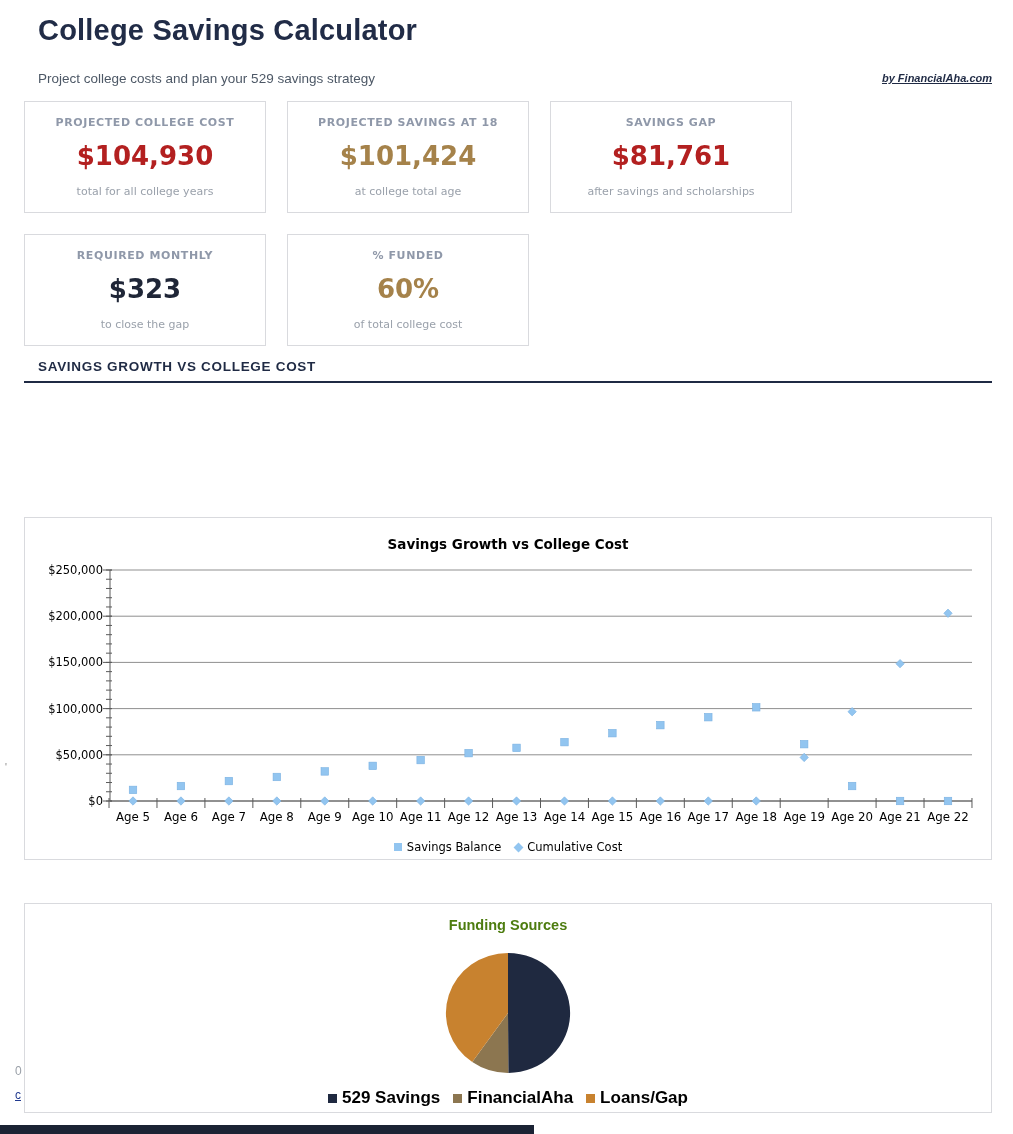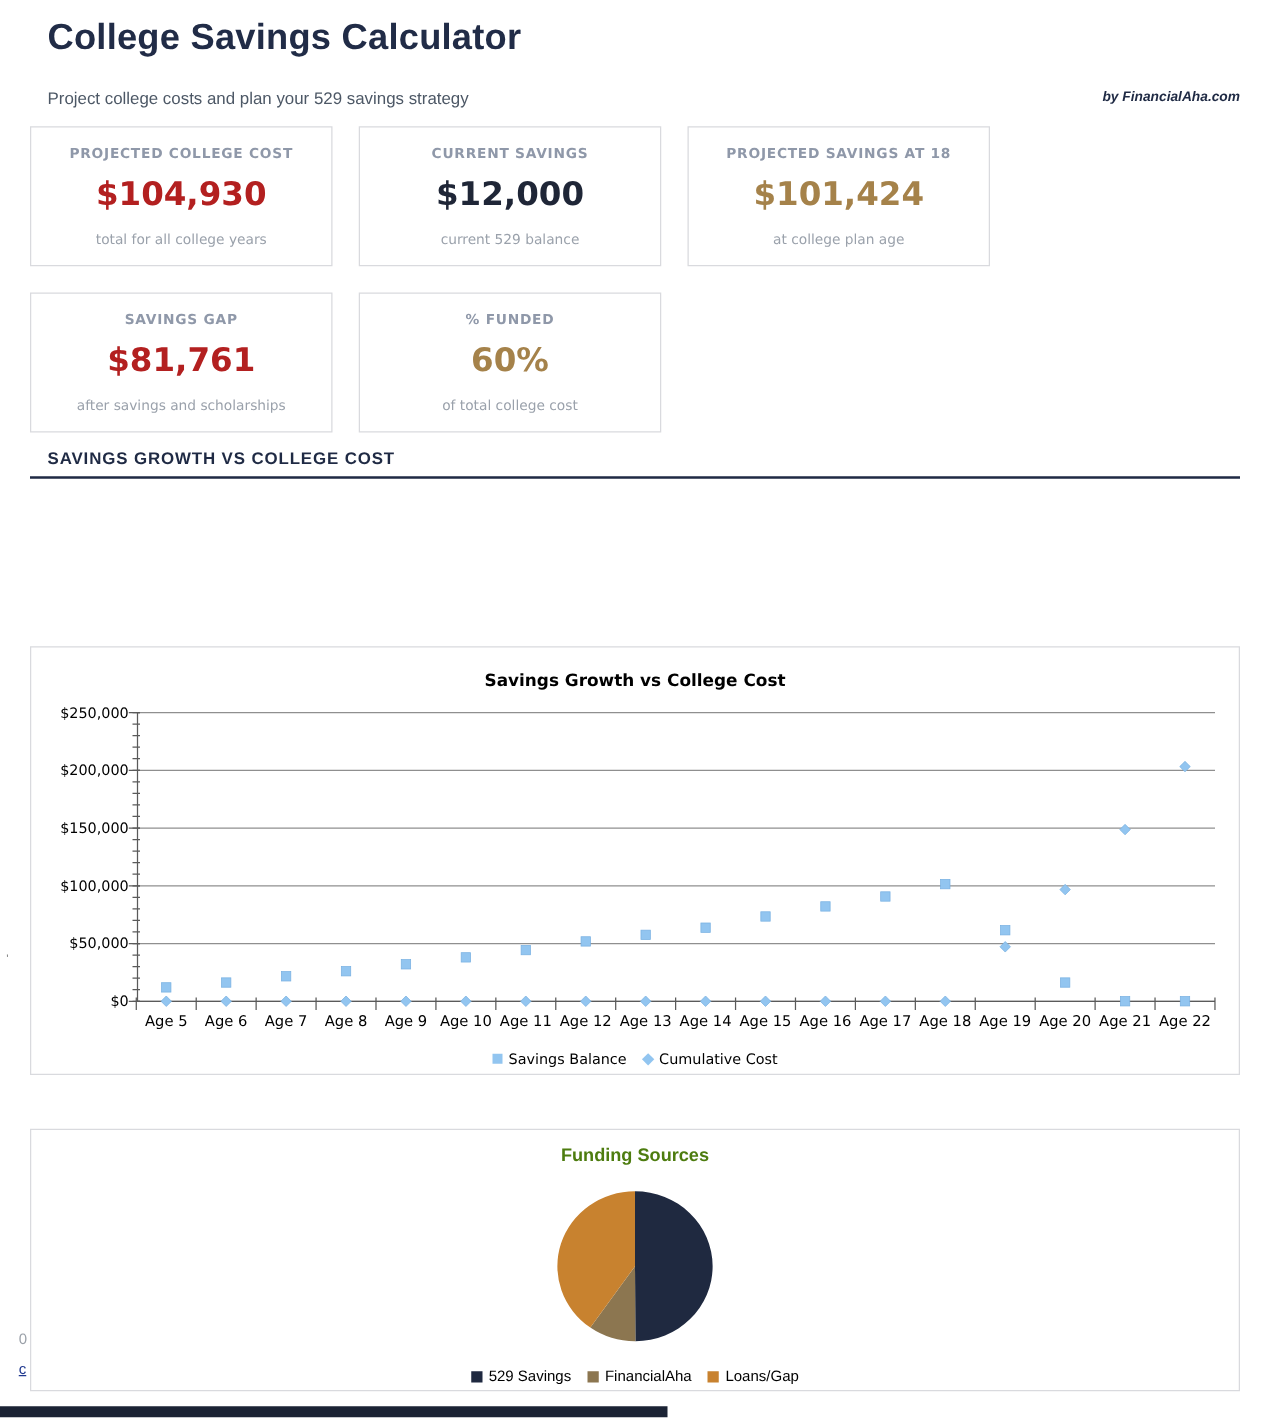--- a/index.html
+++ b/index.html
@@ -13,21 +13,21 @@
     position:absolute; left:38px; top:14px; margin:0;
     font-size:29px; font-weight:bold; color:#212c47; letter-spacing:.2px;
   }
   .page-subtitle {
     position:absolute; left:38px; top:71px;
     font-size:13.5px; color:#4d5866;
   }
   .attribution {
     position:absolute; right:21px; top:72px;
     font-size:11px; font-style:italic; font-weight:600;
-    color:#1f2a44; cursor:pointer;text-align:center;
+    color:#1f2a44; text-decoration:underline; cursor:pointer;text-align:center;
   }
   
   .stats {
     position:absolute; left:24px; top:101px; width:968px;
     display:grid; grid-template-columns:repeat(3,242px);
     column-gap:121px; row-gap:8px;gap:21px;
   }
   .card {
     height:112px; border:1px solid #d9dade; background:#fff; text-align:center;
     font-family:"DejaVu Sans", sans-serif;
@@ -57,21 +57,21 @@
   svg { display:block; }
   .tick   { font-family:"DejaVu Sans", sans-serif; font-size:11.5px; fill:#000; }
   .xlab   { font-family:"DejaVu Sans", sans-serif; font-size:11.8px; fill:#000; }
   .ctitle { font-family:"DejaVu Sans", sans-serif; font-size:13.5px; font-weight:bold; fill:#000; }
   
   .legend {
     position:absolute; left:0; width:100%;
     display:flex; justify-content:center; align-items:flex-end;
   }
   .legend1 { top:322px; gap:14px; font-family:"DejaVu Sans", sans-serif; font-size:11.5px; color:#000; }
-  .legend2 { bottom:4px; gap:13px; font-size:12px; color:#000; }
+  .legend2 { bottom:4px; gap:13px; font-size:17px; color:#000;font-weight:bold; }
   .legend-item { display:flex; align-items:center; gap:5px; }
   .swatch { display:inline-block; width:8px; height:8px; }
   .swatch.diamond { width:7px; height:7px; transform:rotate(45deg); }
   .swatch.sq2 { width:9px; height:9px; }
   .pie-title {
     position:absolute; top:13px; left:0; width:100%; margin:0; text-align:center;
     font-size:14.5px; font-weight:bold; color:#4d7c0f;
   }
   #pie-chart { position:absolute; top:32px; left:0; }
   
@@ -89,33 +89,33 @@
   <div class="page-subtitle">Project college costs and plan your 529 savings strategy</div>
   <a class="attribution">by FinancialAha.com</a>
 
   <div class="stats">
     <div class="card">
       <div class="card-label">PROJECTED COLLEGE COST</div>
       <div class="card-value tone-red">$104,930</div>
       <div class="card-caption">total for all college years</div>
     </div>
     <div class="card">
-      <div class="card-label">CURRENT SAVINGS</div>
-      <div class="card-value tone-dark">$12,000</div>
-      <div class="card-caption">current 529 balance</div>
-    </div>
-    <div class="card">
       <div class="card-label">PROJECTED SAVINGS AT 18</div>
       <div class="card-value tone-gold">$101,424</div>
-      <div class="card-caption">at college plan age</div>
+      <div class="card-caption">at college total age</div>
     </div>
     <div class="card">
       <div class="card-label">SAVINGS GAP</div>
       <div class="card-value tone-red">$81,761</div>
       <div class="card-caption">after savings and scholarships</div>
+    </div>
+    <div class="card">
+      <div class="card-label">REQUIRED MONTHLY</div>
+      <div class="card-value tone-dark">$323</div>
+      <div class="card-caption">to close the gap</div>
     </div>
     <div class="card">
       <div class="card-label">% FUNDED</div>
       <div class="card-value tone-gold">60%</div>
       <div class="card-caption">of total college cost</div>
     </div>
   </div>
 
   <div class="section-heading">SAVINGS GROWTH VS COLLEGE COST</div>
   <div class="section-rule"></div>

